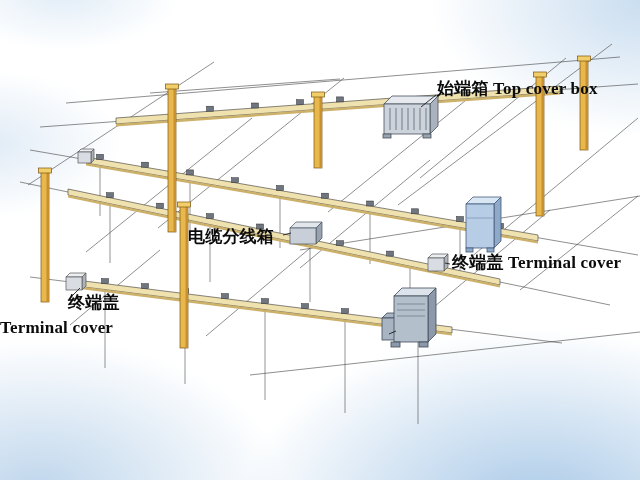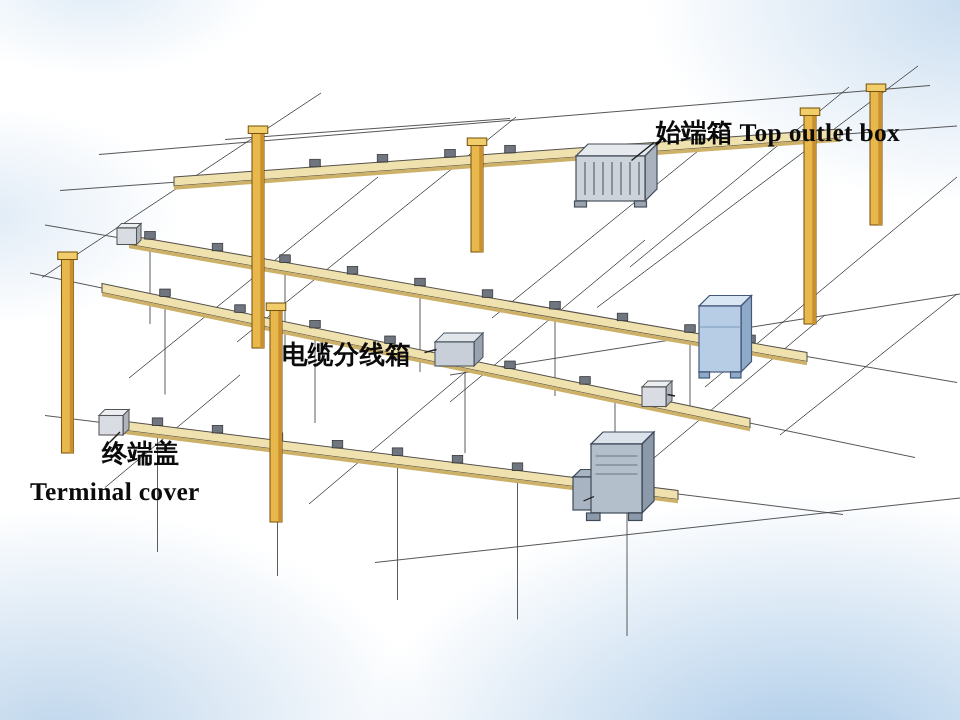--- a/index.html
+++ b/index.html
@@ -224,21 +224,22 @@
 
     <g>
       <line class="leader" x1="436" y1="95" x2="421" y2="107"></line>
       <line class="leader" x1="283" y1="235" x2="291" y2="233"></line>
       <line class="leader" x1="450" y1="264" x2="445" y2="263"></line>
       <line class="leader" x1="73" y1="295" x2="80" y2="288"></line>
       <line class="leader" x1="389" y1="334" x2="396" y2="331"></line>
     </g>
   </svg>
 
-  <div class="label" style="left:437px;top:79px">始端箱 Top outlet box</div>
+  <div class="label" style="left:437px;top:79px">始端箱 Top cover box</div>
 
   <div class="label" style="left:188px;top:227px">电缆分线箱</div>
 
+  <div class="label" style="left:452px;top:253px">终端盖 Terminal cover</div>
 
   <div class="label" style="left:68px;top:293px">终端盖</div>
-  <div class="label" style="left:20px;top:318px">Terminal cover</div>
+  <div class="label" style="left:0;top:318px">Terminal cover</div>
 
 </div>
 
 </body></html>

